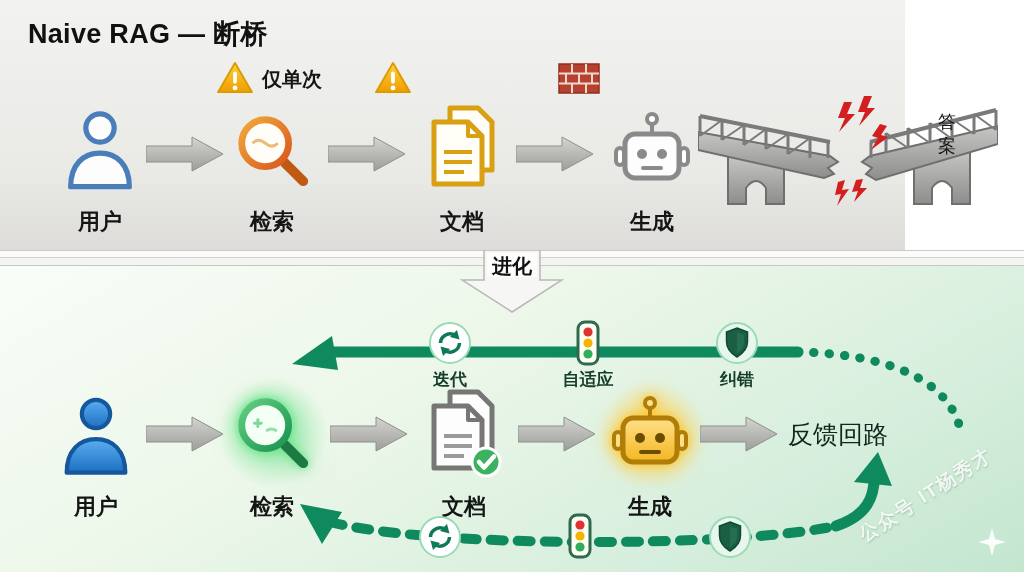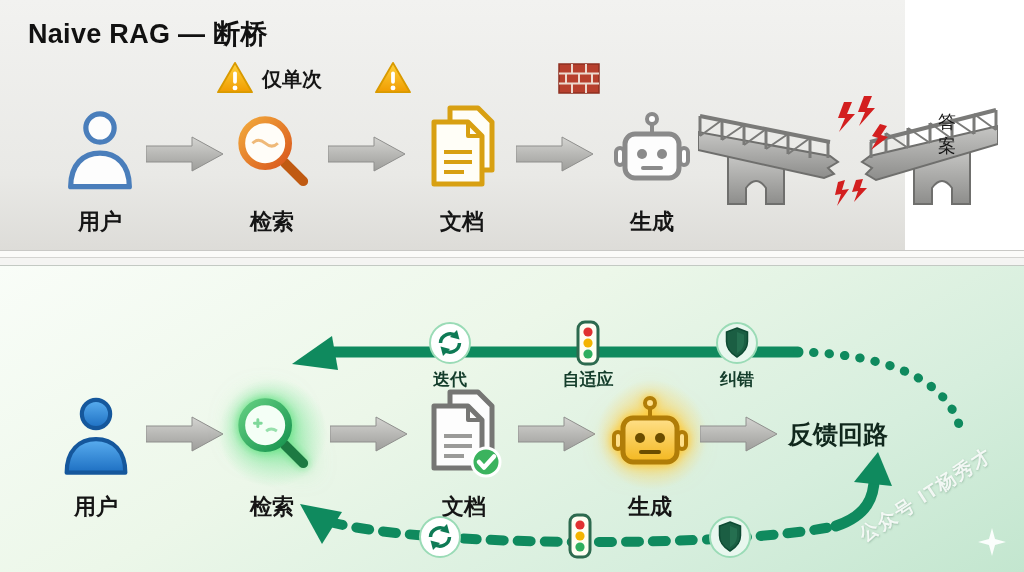--- a/index.html
+++ b/index.html
@@ -4,21 +4,21 @@
 <style>
   *{margin:0;padding:0;box-sizing:border-box}
   html,body{width:1024px;height:572px}
   body{font-family:"Liberation Sans","DejaVu Sans",sans-serif;color:#141414;background:#fff}
   .canvas{position:relative;width:1024px;height:572px;overflow:hidden;background:#fff}
   .abs{position:absolute}
   .title{font-size:27px;font-weight:800;letter-spacing:.3px;color:#111}
   .step-label{font-size:22px;font-weight:700;text-align:center;color:#151515}
   .warn-label{font-size:20px;font-weight:700;color:#151515;white-space:nowrap}
   .loop-label{font-size:17px;font-weight:700;text-align:center;color:#143d2b}
-  .feedback-label{font-size:25px;font-weight:700;color:#10271c;white-space:nowrap}
+  .feedback-label{font-size:25px;font-weight:400;color:#10271c;white-space:nowrap}
   .answer-label{font-size:18px;font-weight:400;color:#151515}
   .evolve-label{font-size:20px;font-weight:700;color:#111;text-align:center}
   .top-section{position:absolute;left:0;top:0;width:905px;height:250px;
     background:linear-gradient(180deg,#f2f2f0 0%,#e9e9e6 70%,#dddcd8 100%)}
   .divider-band{position:absolute;left:0;top:250px;width:1024px;height:16px;
     background:linear-gradient(#c9c9c6 0,#c9c9c6 1px,#fbfbf9 1px,#fbfbf9 7px,#d4d4d1 7px,#d4d4d1 8px,#f4f4f2 8px,#f4f4f2 15px,#c3c9c3 15px,#c3c9c3 16px)}
   .bottom-section{position:absolute;left:0;top:266px;width:1024px;height:306px;
     background:linear-gradient(150deg,#f9fdf8 0%,#ecf7e9 40%,#d6eedd 75%,#c3e6cf 100%)}
   .halo{position:absolute;border-radius:50%;z-index:1;pointer-events:none}
   .halo-green{background:radial-gradient(circle,rgba(118,230,150,.8) 0%,rgba(118,230,150,0) 70%)}
@@ -191,20 +191,27 @@
           <polygon points="140,86 147,84 144,94 151,93 139,110 143,98 137,99"></polygon>
           <polygon points="158,84 165,83 162,92 169,92 156,106 160,95 154,96"></polygon>
         </g>
       </svg>
     </div>
     <div class="abs answer-label" style="left:938px;top:110px">答案</div>
   </section>
 
   <div class="divider-band"></div>
 
+  <div class="abs z3" style="left:460px;top:250px;width:104px;height:64px">
+    <svg class="abs" style="left:0;top:0" width="104" height="64" viewBox="0 0 104 64">
+      <polygon points="24,0 80,0 80,30 102,30 52,62 2,30 24,30" fill="#f6f6f4" stroke="#b8b8b4" stroke-width="1.5"></polygon>
+      <polygon points="27,3 77,3 77,27 27,27" fill="#fdfdfc"></polygon>
+    </svg>
+    <div class="abs evolve-label" style="left:0;top:3px;width:104px">进化</div>
+  </div>
 
   <section class="bottom-section"></section>
 
   <svg class="loops-svg" width="1024" height="572" viewBox="0 0 1024 572">
     <path d="M322 352 H 798" stroke="#0f8a5e" stroke-width="11" fill="none" stroke-linecap="round"></path>
     <polygon points="292,364 332,336 338,370" fill="#0f8a5e"></polygon>
     <path d="M798 352 C 892 354 948 382 960 428" stroke="#0f8a5e" stroke-width="9" fill="none" stroke-linecap="round" stroke-dasharray="0.5 15"></path>
     <path d="M330 522 C 430 548 732 548 836 526" stroke="#0f8a5e" stroke-width="10" fill="none" stroke-linecap="round" stroke-dasharray="13 14"></path>
     <polygon points="300,504 342,512 322,544" fill="#0f8a5e"></polygon>
     <path d="M836 526 C 866 516 876 498 874 470" stroke="#0f8a5e" stroke-width="11" fill="none" stroke-linecap="round"></path>

